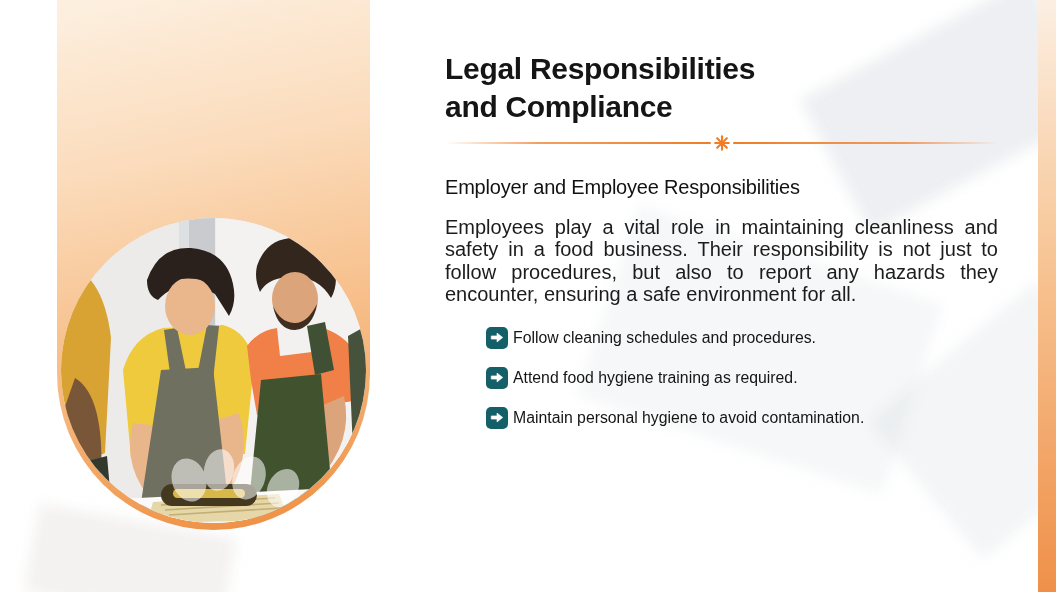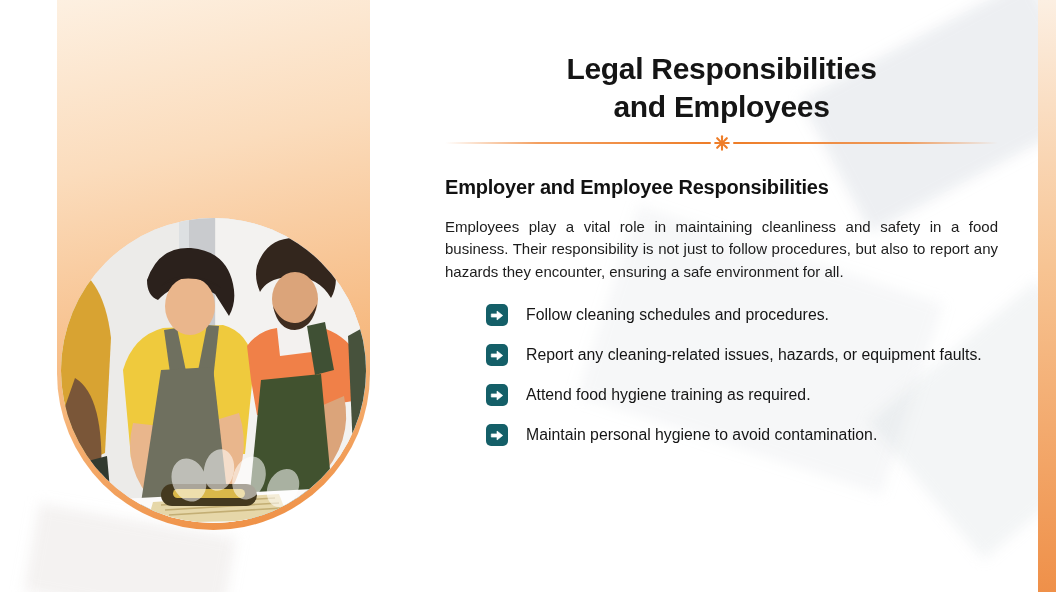--- a/index.html
+++ b/index.html
@@ -54,21 +54,20 @@
   }
 
   
   .content {
     position: absolute;
     left: 445px; top: 50px;
     width: 553px;
   }
 
   .slide-title {
-    text-align: center;
     font-size: 30px;
     line-height: 38px;
     font-weight: 800;
     letter-spacing: -0.3px;
     color: #151515;
   }
 
   .divider {
     display: flex;
     align-items: center;
@@ -76,50 +75,50 @@
     height: 16px;
   }
   .divider .seg { flex: 1; height: 2.5px; border-radius: 2px; }
   .divider .seg.left  { background: linear-gradient(90deg, rgba(239,127,43,0) 0%, rgba(239,127,43,0.75) 35%, #ee7d28 100%); }
   .divider .seg.right { background: linear-gradient(270deg, rgba(239,127,43,0) 0%, rgba(239,127,43,0.75) 35%, #ee7d28 100%); }
   .divider .star { width: 16px; height: 16px; margin: 0 3px; flex: 0 0 auto; }
 
   .section-heading {
     margin-top: 25px;
     font-size: 20px;
-    font-weight: 700;
+    font-weight: 400;
     letter-spacing: -0.2px;
     color: #121212;
   }
 
   .subsection-heading {
     margin-top: 21px;
     font-size: 19px;
     font-weight: 800;
     letter-spacing: -0.2px;
     color: #f08126;
   }
 
   .body-paragraph {
     margin-top: 17px;
-    font-size: 15px;
+    font-size: 20px;
     line-height: 22.4px;
     color: #1c1c1c;
     text-align: justify;
   }
 
   .duties-list {
     list-style: none;
     margin-top: 21px;
     padding-left: 27px;
   }
   .duties-list li {
     display: flex;
     align-items: center;
-    gap: 18px;
+    gap: 5px;
     height: 22px;
     margin-bottom: 18px;
     padding-left: 14px;
   }
   .bullet-icon {
     flex: 0 0 auto;
     width: 22px; height: 22px;
     border-radius: 5px;
     background: #145f68;
     display: flex;
@@ -204,21 +203,21 @@
       </g>
     </svg>
   </div>
 
   <div class="right-strip"></div>
 
   <div class="content">
 
     <h1 class="slide-title">
       <span>Legal Responsibilities</span><br>
-      <span>and Employees</span>
+      <span>and Compliance</span>
     </h1>
 
     <div class="divider">
       <div class="seg left"></div>
       <svg class="star" viewBox="0 0 16 16" aria-hidden="true">
         <g stroke="#ee7d28" stroke-width="2.1" stroke-linecap="round">
           <line x1="8" y1="1.2" x2="8" y2="4.4"></line>
           <line x1="8" y1="11.6" x2="8" y2="14.8"></line>
           <line x1="1.2" y1="8" x2="4.4" y2="8"></line>
           <line x1="11.6" y1="8" x2="14.8" y2="8"></line>
@@ -238,28 +237,20 @@
     <p class="body-paragraph">Employees play a vital role in maintaining cleanliness and safety in a food business. Their responsibility is not just to follow procedures, but also to report any hazards they encounter, ensuring a safe environment for all.</p>
 
     <ul class="duties-list">
       <li>
         <span class="bullet-icon">
           <svg viewBox="0 0 22 20" aria-hidden="true">
               <path d="M2 7.5 H11 V3 L20 10 L11 17 V12.5 H2 Z" fill="#ffffff" stroke="#ffffff" stroke-width="1" stroke-linejoin="round"></path>
             </svg>
         </span>
         <span class="duty-label">Follow cleaning schedules and procedures.</span>
-      </li>
-      <li>
-        <span class="bullet-icon">
-          <svg viewBox="0 0 22 20" aria-hidden="true">
-              <path d="M2 7.5 H11 V3 L20 10 L11 17 V12.5 H2 Z" fill="#ffffff" stroke="#ffffff" stroke-width="1" stroke-linejoin="round"></path>
-            </svg>
-        </span>
-        <span class="duty-label">Report any cleaning-related issues, hazards, or equipment faults.</span>
       </li>
       <li>
         <span class="bullet-icon">
           <svg viewBox="0 0 22 20" aria-hidden="true">
               <path d="M2 7.5 H11 V3 L20 10 L11 17 V12.5 H2 Z" fill="#ffffff" stroke="#ffffff" stroke-width="1" stroke-linejoin="round"></path>
             </svg>
         </span>
         <span class="duty-label">Attend food hygiene training as required.</span>
       </li>
       <li>

